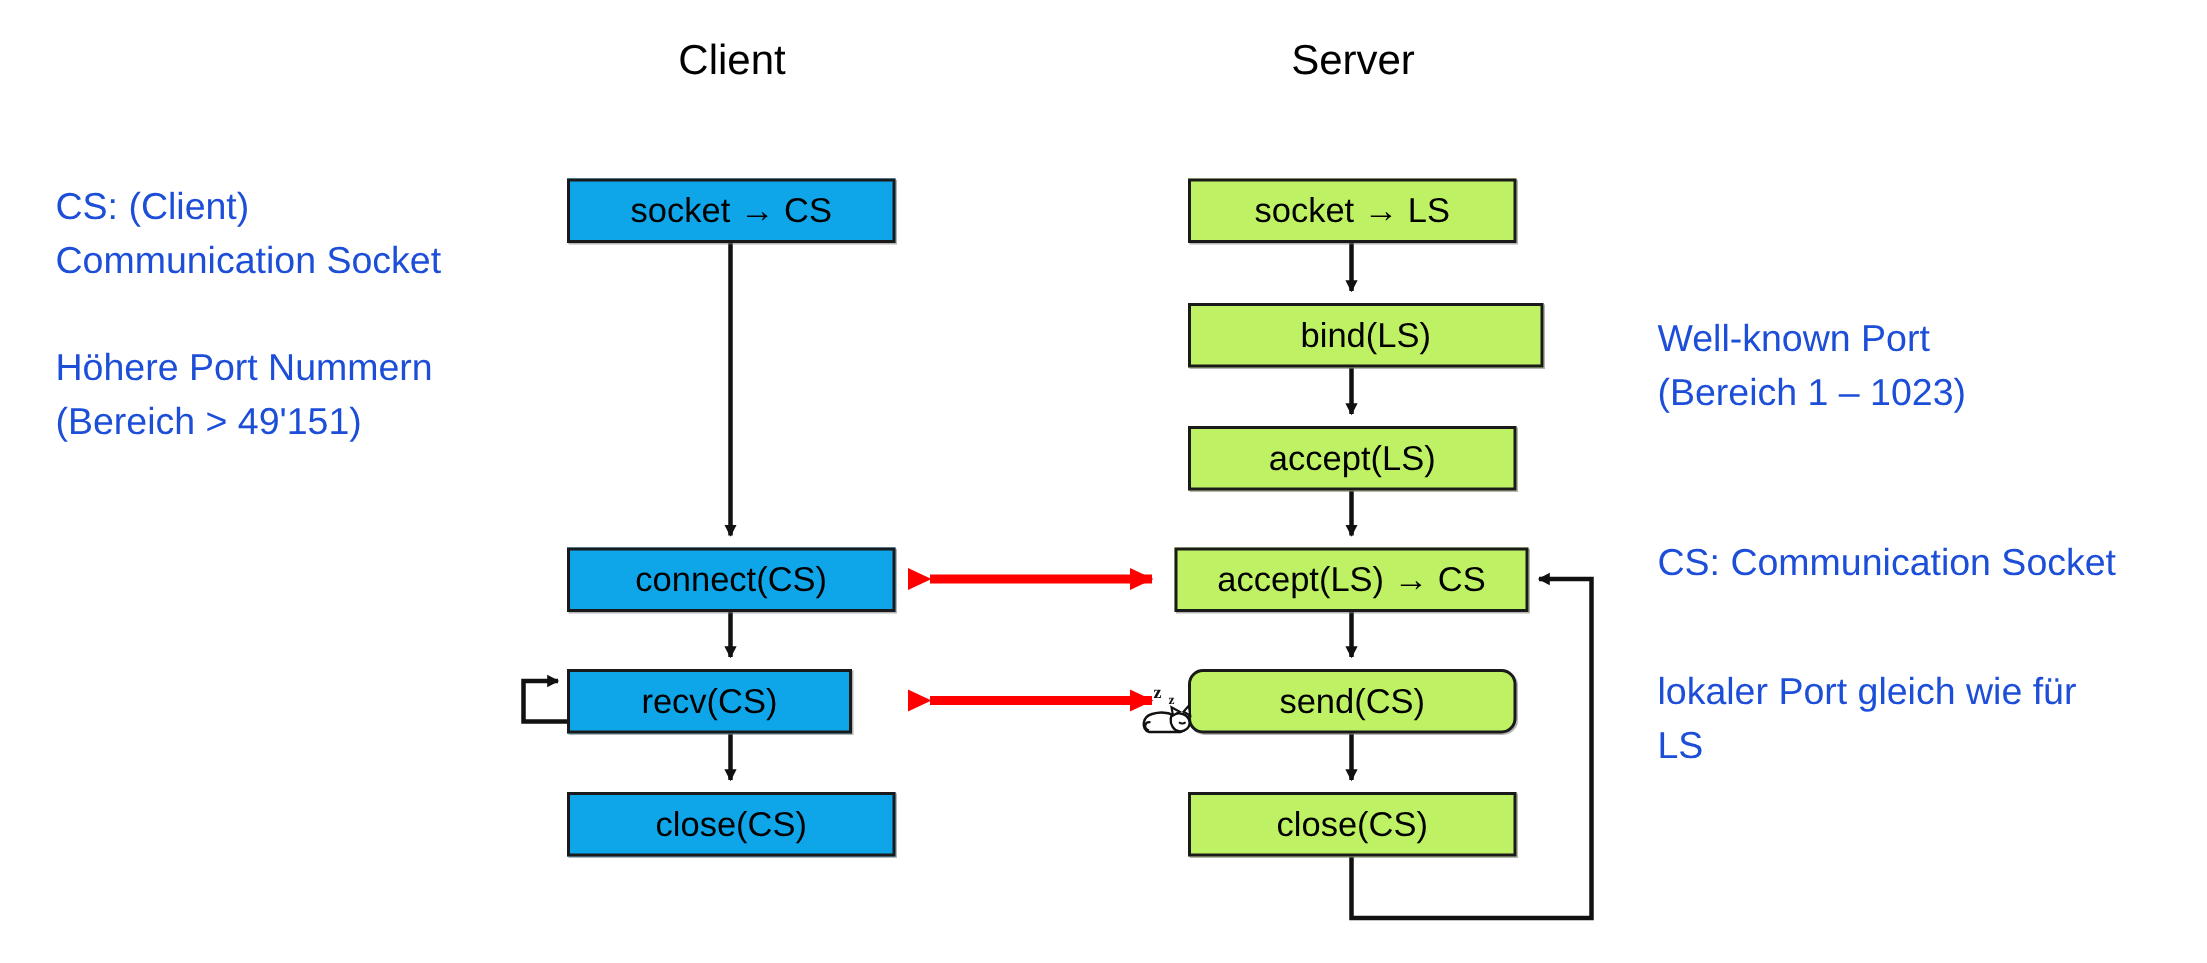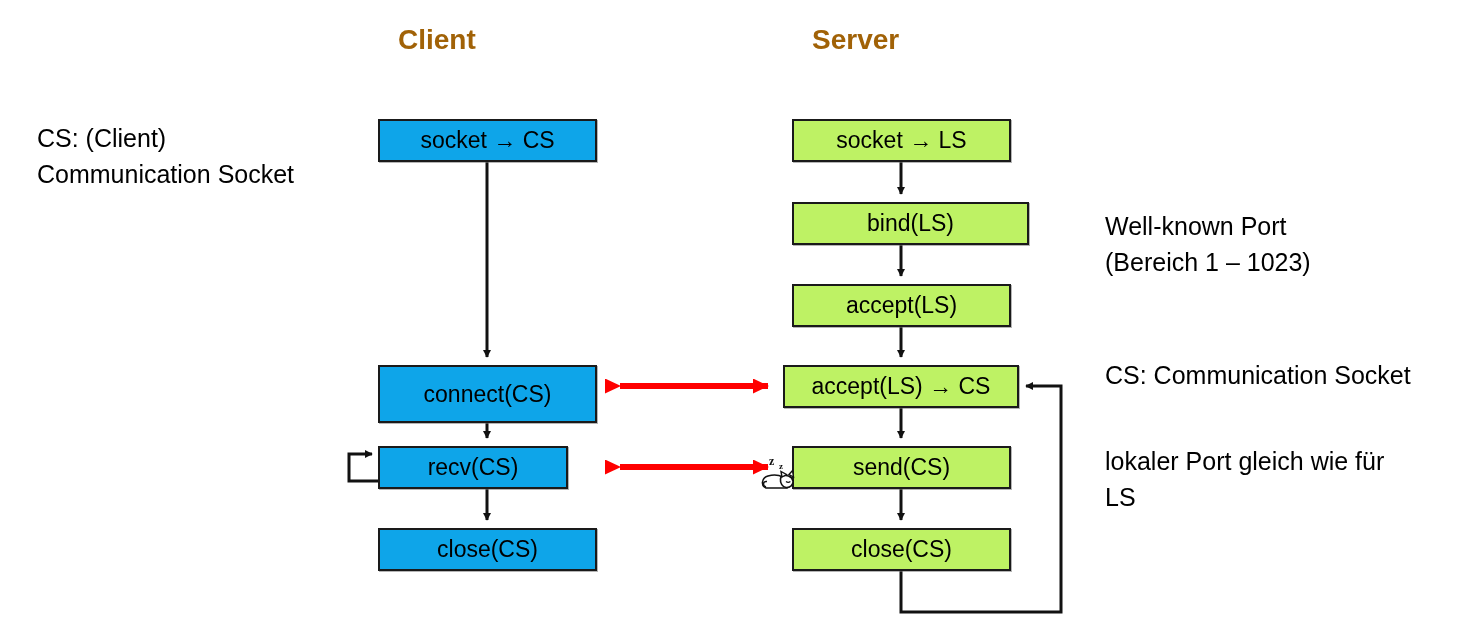--- a/index.html
+++ b/index.html
@@ -13,30 +13,30 @@
   #canvas {
     position: relative;
     width: 1471px;
     height: 642px;
     background: #ffffff;
     overflow: hidden;
   }
   .col-title {
     position: absolute;
     font-size: 28px;
-    font-weight: bold;
-    color: #a16207;
-    text-align: left;
+    font-weight: normal;
+    color: #000000;
+    text-align: center;
     letter-spacing: 0px;
     white-space: nowrap;
   }
   .note {
     position: absolute;
     font-size: 25px;
-    color: #000000;
+    color: #1d4ed8;
     line-height: 36px;
     white-space: pre-line;
   }
   .node {
     position: absolute;
     box-sizing: border-box;
     border: 2px solid #1a1a1a;
     display: flex;
     align-items: center;
     justify-content: center;
@@ -65,20 +65,22 @@
 </head>
 <body>
 
 <div id="canvas">
 
   <div class="col-title" style="left:398px; top:24px; width:180px;">Client</div>
   <div class="col-title" style="left:812px; top:24px; width:180px;">Server</div>
 
   <div class="note" style="left:37px; top:120px; width:330px;">CS: (Client)
 Communication Socket</div>
+  <div class="note" style="left:37px; top:227px; width:340px;">Höhere Port Nummern
+(Bereich &gt; 49'151)</div>
 
   <div class="note" style="left:1105px; top:208px; width:360px;">Well-known Port
 (Bereich 1 – 1023)</div>
   <div class="note" style="left:1105px; top:357px; width:360px;">CS: Communication Socket</div>
   <div class="note" style="left:1105px; top:443px; width:360px;">lokaler Port gleich wie für
 LS</div>
 
   <svg class="wires" viewBox="0 0 1471 642">
     <defs>
       <marker id="ah-black" markerWidth="9" markerHeight="9" refX="7.2" refY="4.5" orient="auto" markerUnits="userSpaceOnUse">
@@ -128,29 +130,29 @@
 
     <g stroke="#ff0000" stroke-width="6" fill="none">
       <line x1="620" y1="386" x2="768" y2="386" marker-end="url(#ah-red-end)" marker-start="url(#ah-red-start)"></line>
     </g>
     <g stroke="#ff0000" stroke-width="6" fill="none">
       <line x1="620" y1="467" x2="768" y2="467" marker-end="url(#ah-red-end)" marker-start="url(#ah-red-start)"></line>
     </g>
   </svg>
 
   <div class="node client" style="left:378px; top:119px; width:219px; height:43px;">socket → CS</div>
-  <div class="node client" style="left:378px; top:365px; width:219px; height:58px;">connect(CS)</div>
+  <div class="node client" style="left:378px; top:365px; width:219px; height:43px;">connect(CS)</div>
   <div class="node client" style="left:378px; top:446px; width:190px; height:43px;">recv(CS)</div>
   <div class="node client" style="left:378px; top:528px; width:219px; height:43px;">close(CS)</div>
 
   <div class="node server" style="left:792px; top:119px; width:219px; height:43px;">socket → LS</div>
   <div class="node server" style="left:792px; top:202px; width:237px; height:43px;">bind(LS)</div>
   <div class="node server" style="left:792px; top:284px; width:219px; height:43px;">accept(LS)</div>
   <div class="node server" style="left:783px; top:365px; width:236px; height:43px;">accept(LS) → CS</div>
-  <div class="node server" style="left:792px; top:446px; width:219px; height:43px;">send(CS)</div>
+  <div class="node server" style="left:792px; top:446px; width:219px; height:43px;border-radius:10px;">send(CS)</div>
   <div class="node server" style="left:792px; top:528px; width:219px; height:43px;">close(CS)</div>
 
   <div class="cat" style="left:757px; top:452px;">
     <svg viewBox="0 0 46 40" width="46" height="40">
 
       <text x="12" y="13" font-family="'Liberation Serif', serif" font-size="12" font-weight="bold" fill="#111111">z</text>
       <text x="22" y="17" font-family="'Liberation Serif', serif" font-size="9" font-weight="bold" fill="#111111">z</text>
 
       <path d="M9,36 C4,34 4,26 11,24 C16,22.5 22,23 26,25 C31,27 33,31 32,35 L30,36 Z" fill="#ffffff" stroke="#111111" stroke-width="1.6"></path>
 

